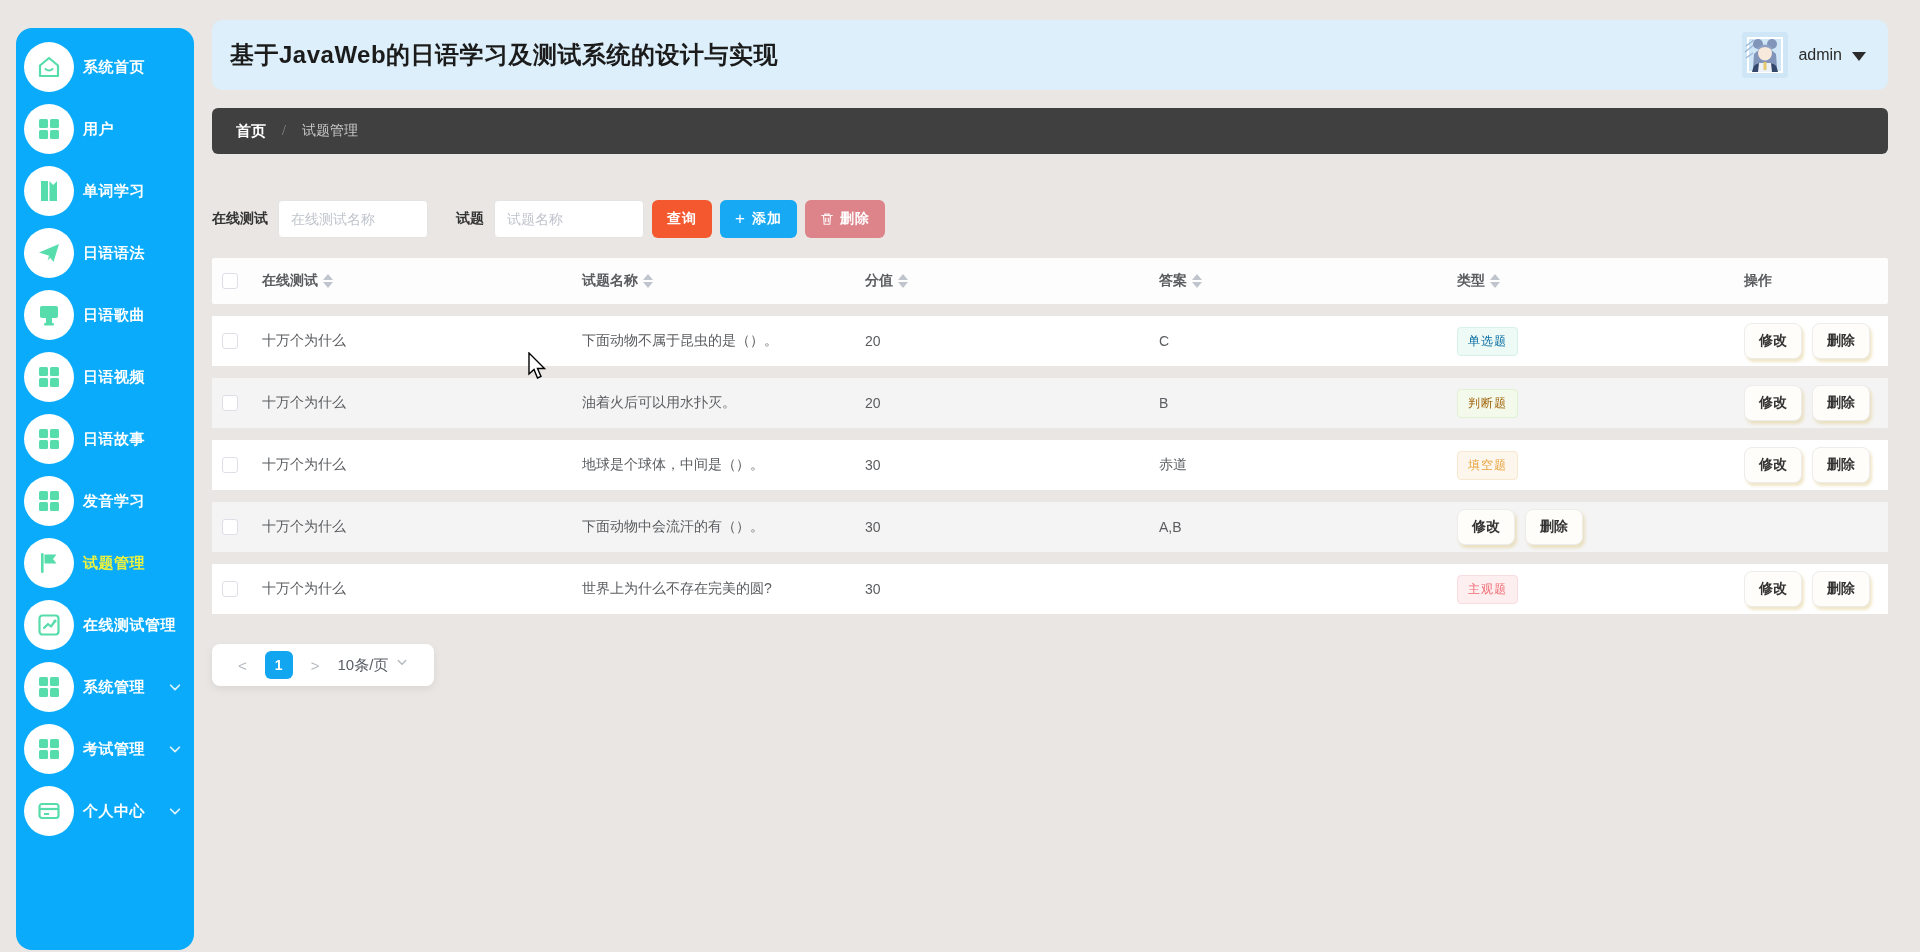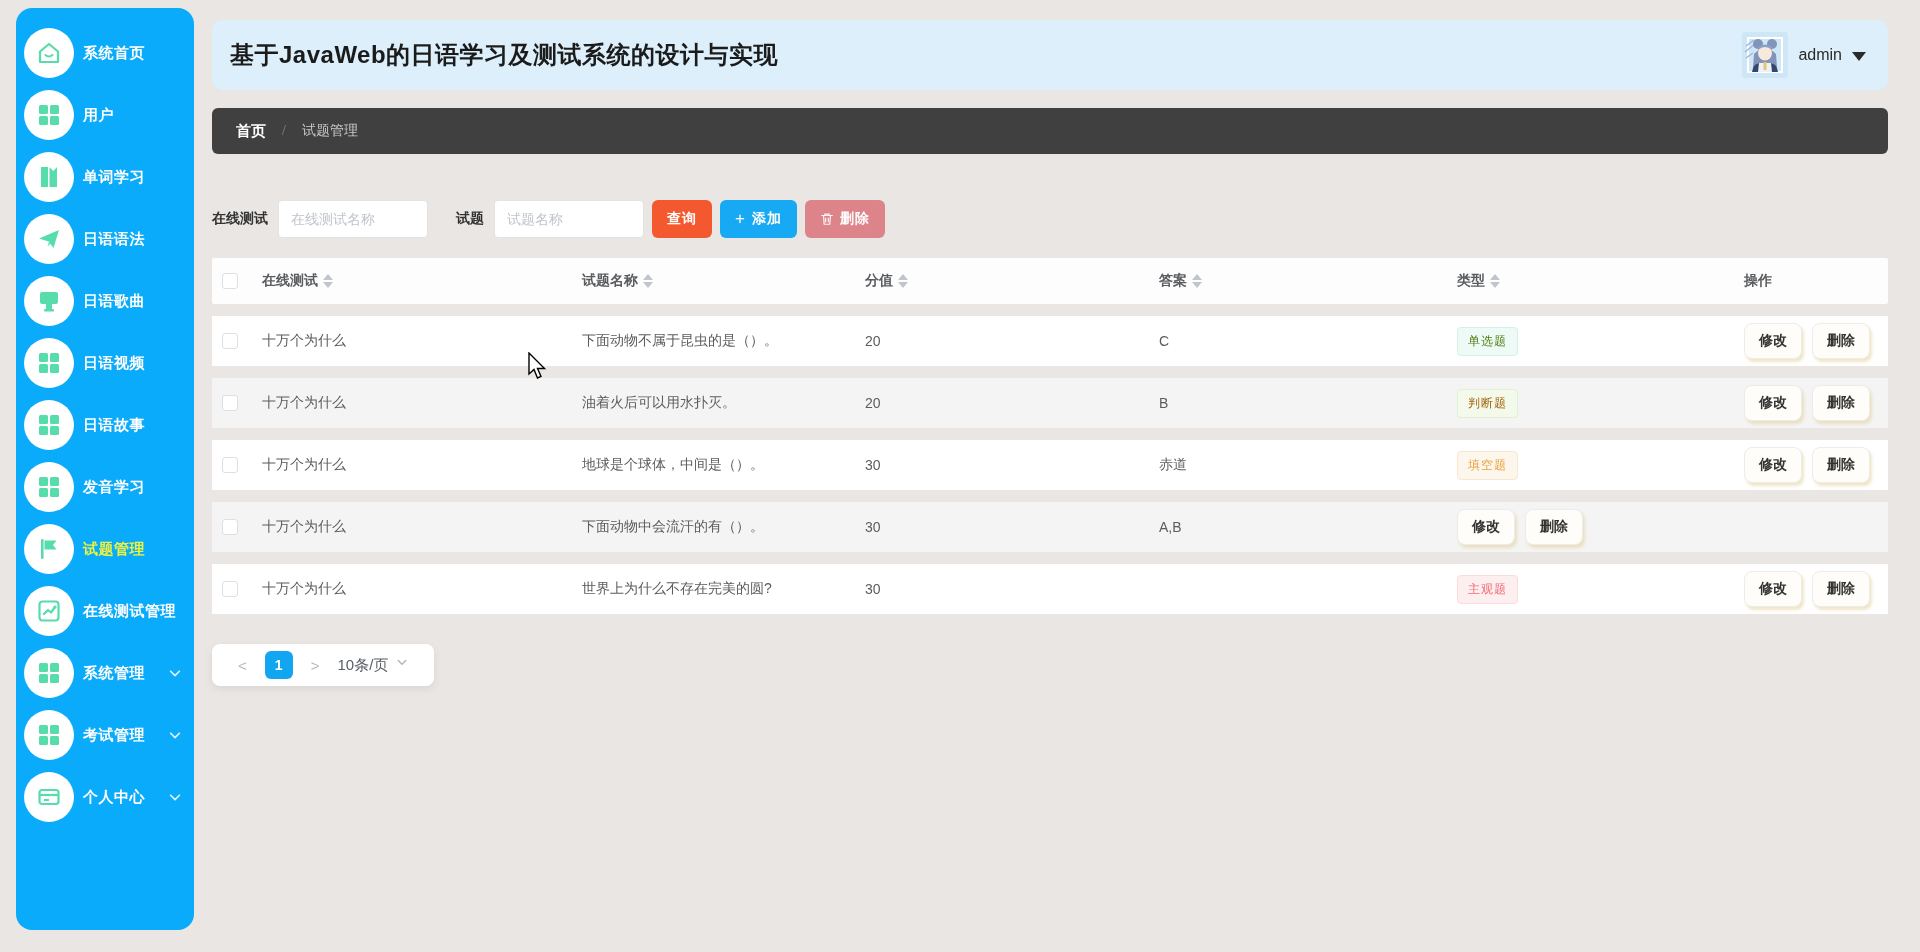--- a/index.html
+++ b/index.html
@@ -5,22 +5,22 @@
   * { margin:0; padding:0; box-sizing:border-box; }
   html,body { width:1920px; height:952px; }
   body {
     background:#e9e6e3;
     font-family:"Liberation Sans","DejaVu Sans",sans-serif;
     position:relative; overflow:hidden;
   }
 
   
   .sidebar {
-    position:absolute; left:16px; top:8px; width:178px; height:922px;
-    background:#0aabfa; border-radius:16px; padding-top:14px;
+    position:absolute; left:16px; top:28px; width:178px; height:922px;
+    background:#0aabfa; border-radius:16px; padding-top:8px;
   }
   .side-item {
     height:62px; display:flex; align-items:center; padding:0 12px 0 8px;
     cursor:pointer; position:relative;
   }
   .icon-circle {
     width:50px; height:50px; border-radius:50%; background:#ffffff;
     display:flex; align-items:center; justify-content:center; flex:0 0 50px;
   }
   .icon-circle svg { width:26px; height:26px; }
@@ -412,21 +412,21 @@
 </div>
     <div id="tbody">
   <div class="trow tbody-row">
     <div class="td cell-check">
             <span class="checkbox"></span>
           </div>
     <div class="td c-test">十万个为什么</div>
     <div class="td c-question">下面动物不属于昆虫的是（）。</div>
     <div class="td c-score">20</div>
     <div class="td c-answer">C</div>
-    <div class="td"><span class="tag" style="color: #4d7c0f; background: rgb(238, 250, 245); border-color: rgb(213, 242, 230);">单选题</span></div>
+    <div class="td"><span class="tag" style="color: #0369a1; background: rgb(238, 250, 245); border-color: rgb(213, 242, 230);">单选题</span></div>
     <div class="td cell-actions">
       <button class="mini-btn">修改</button>
       <button class="mini-btn">删除</button>
     </div>
   </div>
 
   <div class="trow tbody-row">
     <div class="td cell-check">
             <span class="checkbox"></span>
           </div>

